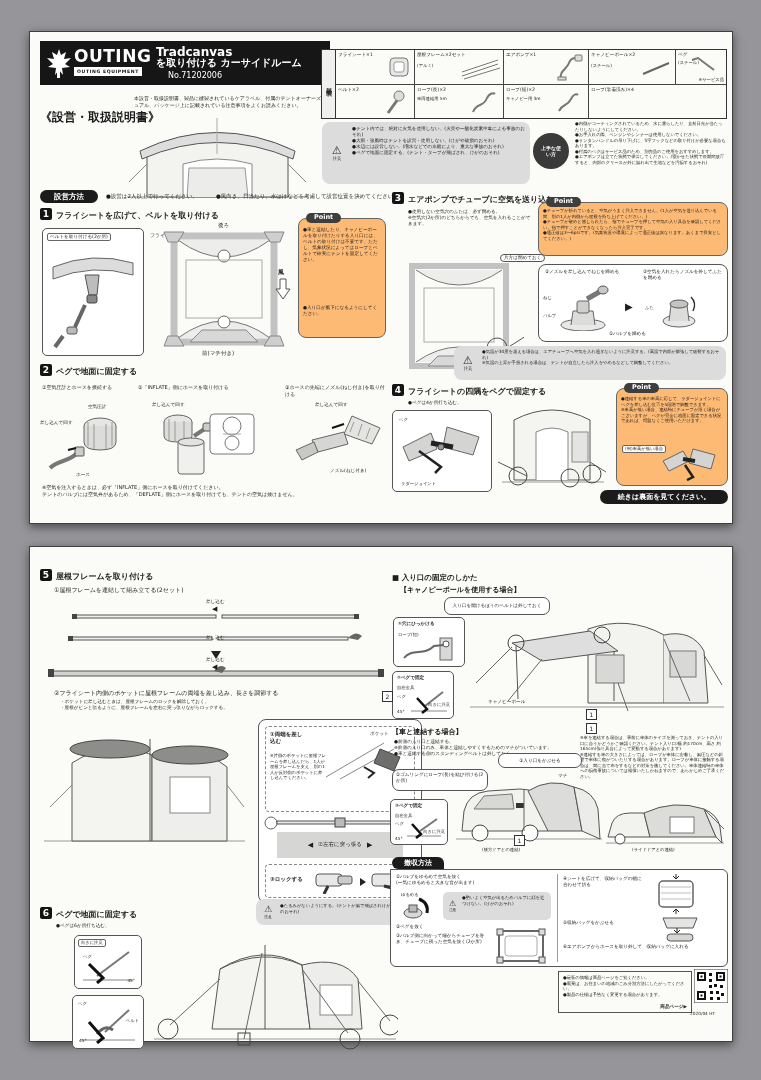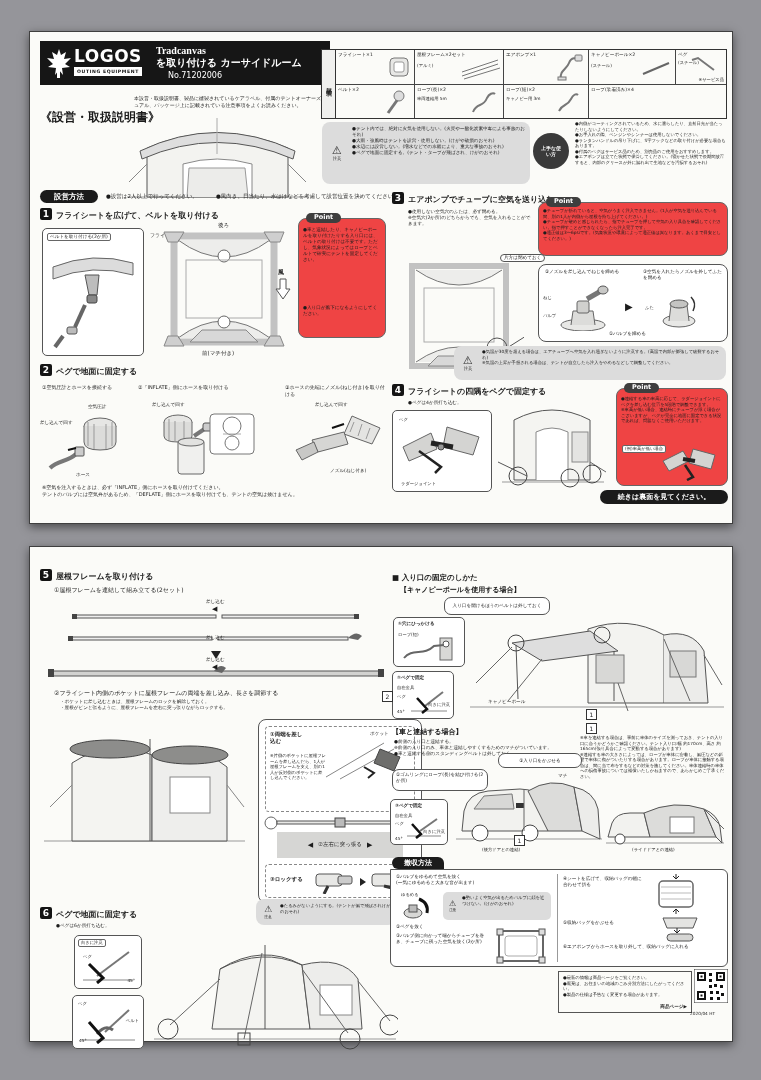--- a/index.html
+++ b/index.html
@@ -12,44 +12,44 @@
   .t45{font-size:4.6px;line-height:1.3;}
   .t5{font-size:5px;line-height:1.3;}
   .t55{font-size:5.5px;line-height:1.3;}
   .t6{font-size:6px;line-height:1.3;}
   .b{font-weight:bold;}
   .nw{white-space:nowrap;}
   .rd{border:1px solid #555;border-radius:5px;background:#fff;}
   .dsh{border:1px dashed #888;border-radius:4px;background:#fff;}
   .gry{background:#dcdcdc;border-radius:8px;}
   .pill{background:#1b1b1b;color:#fff;border-radius:9px;font-weight:bold;text-align:center;}
-  .pt{border:1.3px solid #666;border-radius:8px;background:#ef4444;}
+  .pt{border:1.3px solid #666;border-radius:8px;background:#fdba74;}
   .ptl{position:absolute;top:-6px;left:7px;background:#3e3e3e;color:#fff;font-size:6.5px;font-weight:bold;padding:0 8px;border-radius:7px;line-height:1.5;}
   .warn{font-size:11px;line-height:1;color:#2a2a2a;}
   .ctr{display:flex;align-items:center;justify-content:center;text-align:center;}
   .sq{position:absolute;width:9px;height:9px;border:1px solid #333;background:#fff;font-size:6px;display:flex;align-items:center;justify-content:center;}
   .lbl{border:1px solid #666;background:#fff;padding:0 2px;border-radius:2px;}
   .hdrbar{background:#161616;color:#fff;}
   .vtxt{writing-mode:vertical-rl;text-orientation:upright;letter-spacing:1px;}
   .cell{border-left:.5px solid #444;position:relative;}
   svg{display:block;}
 </style>
 </head>
 <body>
 
 <div class="pg" style="top:31px;height:491px;">
 
   <div class="a hdrbar" style="left:10px;top:9px;width:290px;height:44px;">
     <svg class="a" style="left:6px;top:7px;" width="26" height="30" viewBox="0 0 26 30">
       <path d="M13,1 L15,7 L20,4 L18,11 L25,10 L19,16 L24,19 L16,20 L17,27 L13,22 L9,27 L10,20 L2,19 L7,16 L1,10 L8,11 L6,4 L11,7 Z" fill="#fff"></path>
       <rect x="11" y="22" width="3" height="8" fill="#fff"></rect>
     </svg>
-    <div class="a" style="left:34px;top:5px;font-size:17px;font-weight:bold;letter-spacing:.5px;">LOGOS</div>
+    <div class="a" style="left:34px;top:5px;font-size:17px;font-weight:bold;letter-spacing:.5px;">OUTING</div>
     <div class="a ctr" style="left:34px;top:26px;width:68px;height:9px;background:#fff;color:#111;font-size:4.6px;font-weight:bold;letter-spacing:.6px;">OUTING EQUIPMENT</div>
-    <div class="a b nw" style="left:116px;top:4px;font-size:10px;font-family:Liberation Serif, serif;">Tradcanvas</div>
+    <div class="a b nw" style="left:116px;top:4px;font-size:12px;">Tradcanvas</div>
     <div class="a b nw" style="left:116px;top:15px;font-size:10px;">を取り付ける カーサイドルーム</div>
     <div class="a nw" style="left:116px;top:30px;font-size:8px;margin-left:12px;">No.71202006</div>
   </div>
 
   <div class="a b nw" style="left:10px;top:77px;font-size:12px;">《設営・取扱説明書》</div>
   <div class="a t5" style="left:104px;top:63px;width:200px;">本設営・取扱説明書、製品に縫製されているケアラベル、付属のテントオーナーズマニュアル、パッケージ上に記載されている注意事項をよくお読みください。</div>
 
   <div class="a" style="left:291px;top:17px;width:404px;height:68px;border:1px solid #333;display:flex;">
     <div class="ctr vtxt" style="width:13px;font-size:6px;border-right:.5px solid #333;background:#f0f0ee;">部品構成表</div>
     <div style="flex:1;display:flex;flex-direction:column;">

